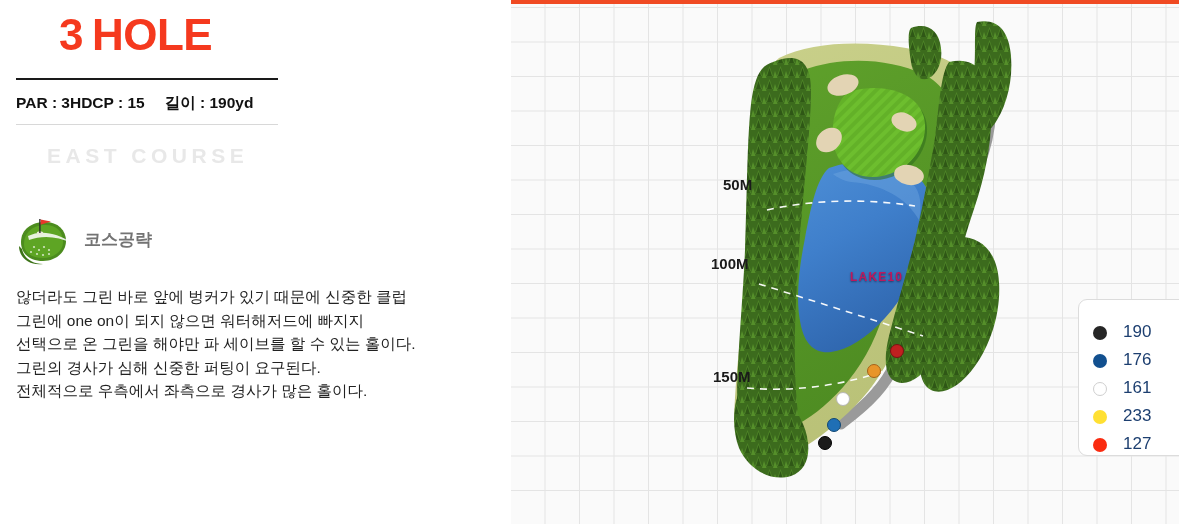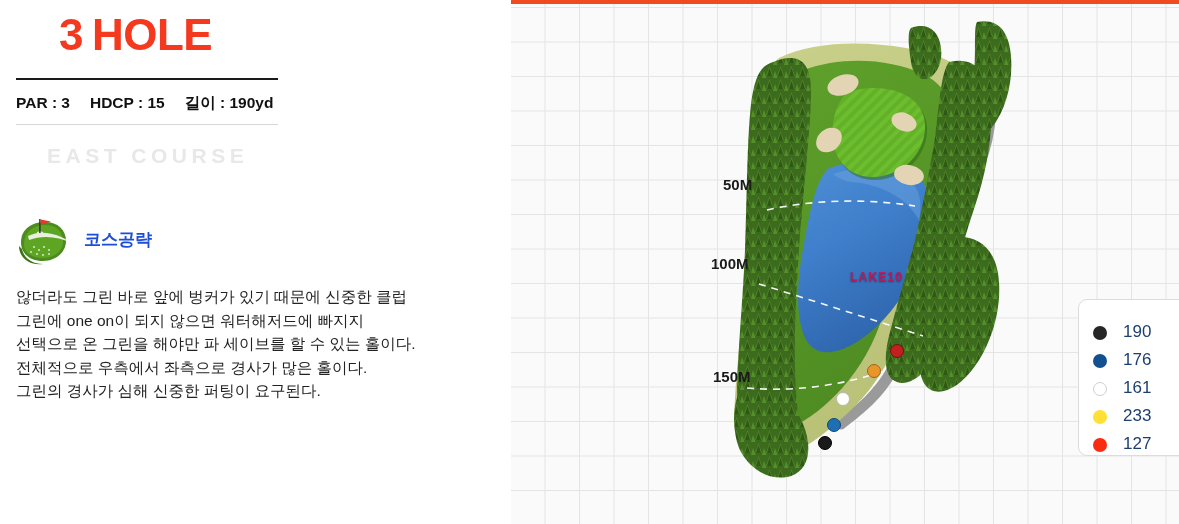--- a/index.html
+++ b/index.html
@@ -15,31 +15,31 @@
     font-size:44px; font-weight:bold; color:#F5391E; letter-spacing:-0.5px;
     white-space:nowrap; }
   #hole-title .num { margin-right:9px; }
 
   #divider-top { position:absolute; left:16px; top:78px; width:262px; height:2px; background:#1a1a1a; }
   #divider-bottom { position:absolute; left:16px; top:124px; width:262px; height:1px; background:#d8d8d8; }
 
   #spec-row { position:absolute; left:16px; top:93px; width:280px;
     font-size:15.5px; font-weight:bold; color:#111; white-space:nowrap; }
   #spec-row .spec { display:inline-block; }
-  #spec-row .sp1 { margin-right:20px; }
+  #spec-row .sp1 { }
   #spec-row .sp2 { margin-right:20px; }
 
   #course-name { position:absolute; left:47px; top:144px;
     font-size:21px; font-weight:bold; color:#e8e8e8; letter-spacing:4.5px; white-space:nowrap; }
 
   
   #strategy-head { position:absolute; left:16px; top:216px; width:300px; height:50px; }
   #strategy-icon { position:absolute; left:0; top:0; width:58px; height:50px; }
   #strategy-label { position:absolute; left:68px; top:12px;
-    font-size:17px; font-weight:bold; color:#1d4ed8; white-space:nowrap; }
+    font-size:17px; font-weight:bold; color:#737373; white-space:nowrap; }
 
   #strategy-body { position:absolute; left:16px; top:285px; width:470px;
     font-size:15.5px; color:#222; line-height:23.5px; }
   #strategy-body div { white-space:nowrap; }
 
   
   #map-panel { position:absolute; left:511px; top:0; width:668px; height:524px;
     background:#fafafa; overflow:hidden; }
   #map-topborder { position:absolute; left:0; top:0; width:668px; height:4px;
     background:#F04A23; z-index:40; }
@@ -122,22 +122,22 @@
           <path d="M24.6 3.5 L35 5.6 L24.6 8.8 Z" fill="#E8372A"></path>
         </svg>
       </div>
       <div id="strategy-label">코스공략</div>
     </div>
 
     <div id="strategy-body">
       <div>않더라도 그린 바로 앞에 벙커가 있기 때문에 신중한 클럽</div>
       <div>그린에 one on이 되지 않으면 워터해저드에 빠지지</div>
       <div>선택으로 온 그린을 해야만 파 세이브를 할 수 있는 홀이다.</div>
+      <div>그린의 경사가 심해 신중한 퍼팅이 요구된다.</div>
       <div>전체적으로 우측에서 좌측으로 경사가 많은 홀이다.</div>
-      <div>그린의 경사가 심해 신중한 퍼팅이 요구된다.</div>
     </div>
   </div>
 
   <div id="map-panel">
     <div id="map-topborder"></div>
     <div id="map-grid"></div>
 
     <svg id="map-svg" viewBox="0 0 668 524">
       <defs>
 

